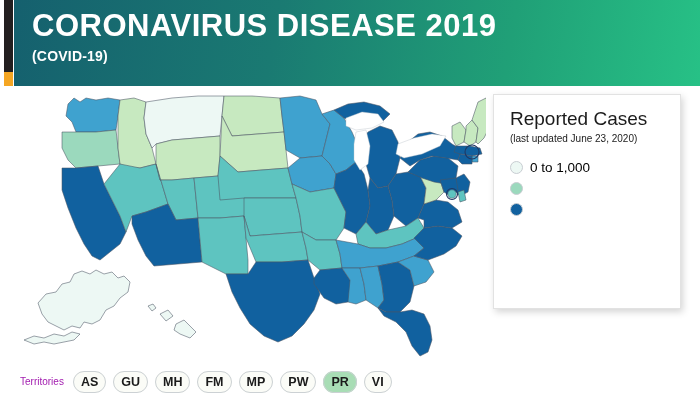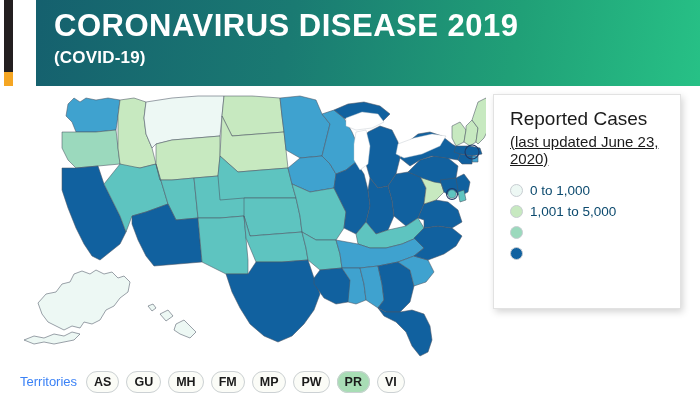--- a/index.html
+++ b/index.html
@@ -16,37 +16,37 @@
     position:absolute;left:4px;top:0;width:9px;height:72px;
     background:#231f20;
   }
   #edge-accent{
     position:absolute;left:4px;top:72px;width:9px;height:14px;
     background:#f5a623;
   }
 
   
   #banner{
-    position:absolute;left:36px;top:0;right:0;height:86px;
+    position:absolute;left:14px;top:0;right:0;height:86px;
     background:linear-gradient(100deg,#15606e 0%,#1a7a72 38%,#20a077 72%,#27c186 100%);
     box-sizing:border-box;
     padding:10px 0 0 18px;
   }
   #banner-title{
     color:#ffffff;
     font-size:31px;
     font-weight:bold;
     letter-spacing:0.5px;
     line-height:1.05;
     margin:0;
     white-space:nowrap;
   }
   #banner-subtitle{
     color:#ffffff;
-    font-size:17px;
+    font-size:14px;
     font-weight:bold;
     letter-spacing:0.2px;
     margin:5px 0 0 0;
   }
 
   
   #map-wrap{
     position:absolute;left:0;top:88px;width:486px;height:275px;
   }
   #us-map{display:block;width:486px;height:275px;}
@@ -60,43 +60,43 @@
     background:#ffffff;
     border:1px solid #e2e2e2;
     box-shadow:2px 3px 7px rgba(0,0,0,0.17);
     box-sizing:border-box;
     padding:14px 0 0 16px;
   }
   #legend-title{
     font-size:19px;color:#1b1b1b;margin:0;line-height:1.1;
   }
   #legend-updated{
-    font-size:15px;color:#1b1b1b;margin:3px 0 0 0;text-decoration:underline;
+    font-size:10px;color:#1b1b1b;margin:3px 0 0 0;
   }
   #legend-items{margin-top:13px;}
   .legend-row{
     display:flex;align-items:center;height:21px;
   }
   .legend-swatch{
     width:13px;height:13px;border-radius:50%;
     border:1px solid #c8cdd2;
     flex:0 0 auto;
     box-sizing:border-box;
   }
   .legend-label{
-    font-size:13.5px;color:#0c4a6e;margin-left:7px;white-space:nowrap;
+    font-size:13.5px;color:#000000;margin-left:7px;white-space:nowrap;
   }
 
   
   #territories{
     position:absolute;left:20px;top:372px;
     display:flex;align-items:center;
   }
   #territories-label{
-    font-size:13px;color:#3b82f6;margin-right:9px;
+    font-size:10px;color:#a21caf;margin-right:9px;
   }
   .territory-badge{
     font-size:12.5px;font-weight:bold;color:#1b1b1b;
     background:#fbfcf7;
     border:1px solid #ccd1d4;
     border-radius:11px;
     padding:3px 7px;
     margin-right:7px;
     min-width:22px;
     text-align:center;
@@ -232,24 +232,20 @@
 
 <div id="legend">
   <div id="legend-title">Reported Cases</div>
   <div id="legend-updated">(last updated June 23, 2020)</div>
   <div id="legend-items">
       <div class="legend-row">
         <span class="legend-swatch" style="background: rgb(237, 248, 244);"></span>
         <span class="legend-label">0 to 1,000</span>
       </div>
       <div class="legend-row">
-        <span class="legend-swatch" style="background: rgb(199, 233, 192);"></span>
-        <span class="legend-label">1,001 to 5,000</span>
-      </div>
-      <div class="legend-row">
         <span class="legend-swatch" style="background: rgb(155, 217, 189);"></span>
       </div>
       <div class="legend-row">
         <span class="legend-swatch" style="background: rgb(17, 97, 159);"></span>
       </div>
     </div>
 </div>
 
 <div id="territories">
   <span id="territories-label">Territories</span>

